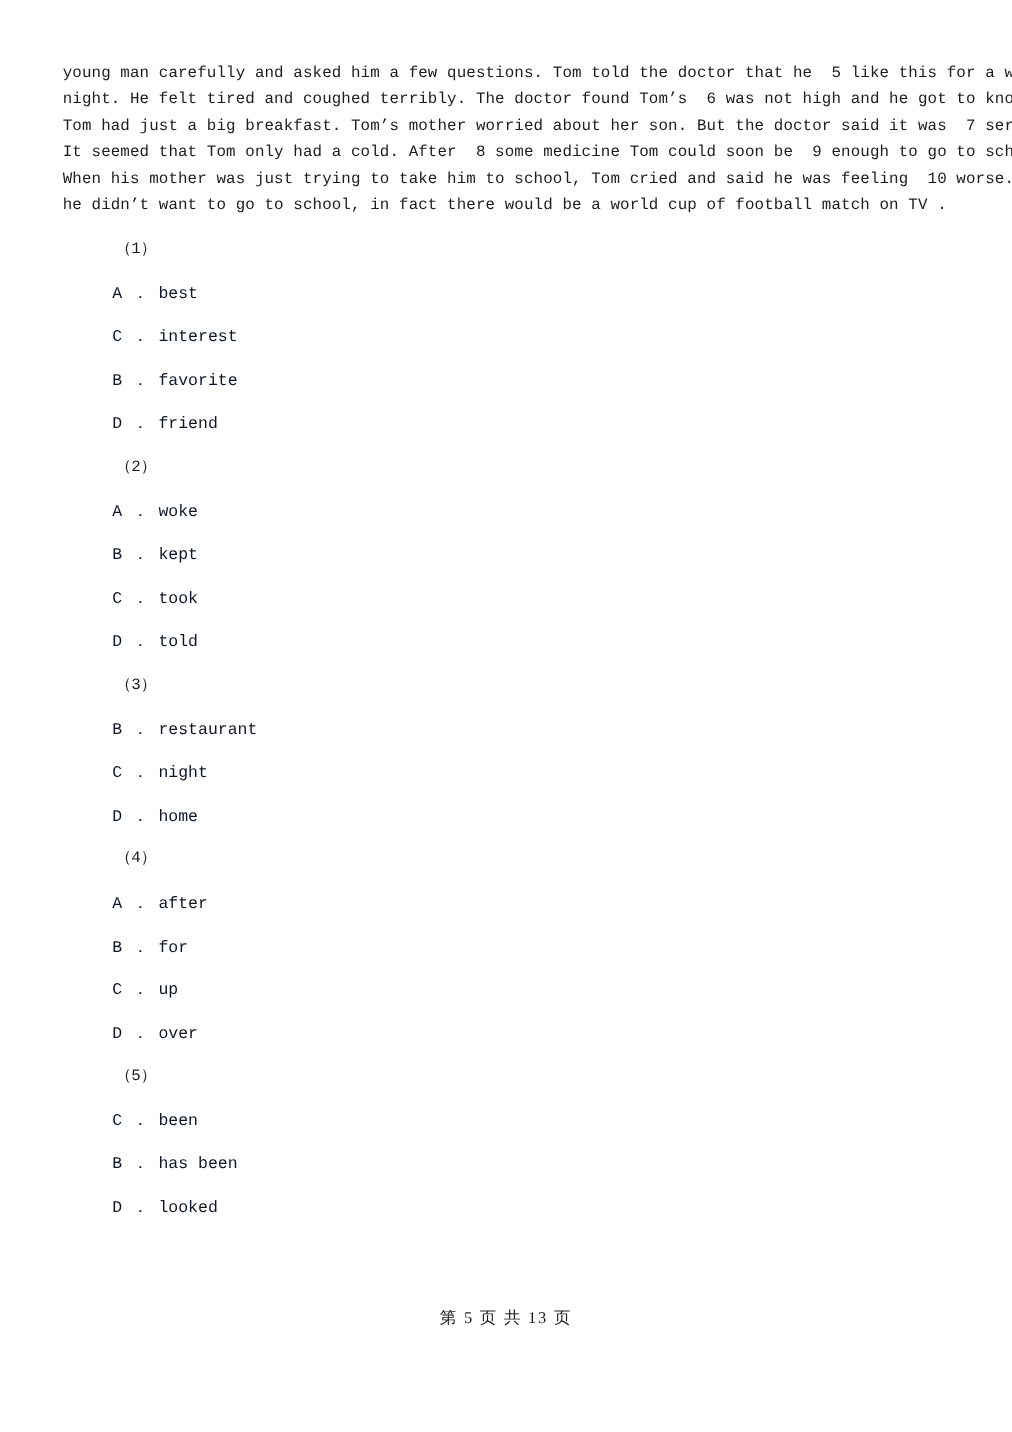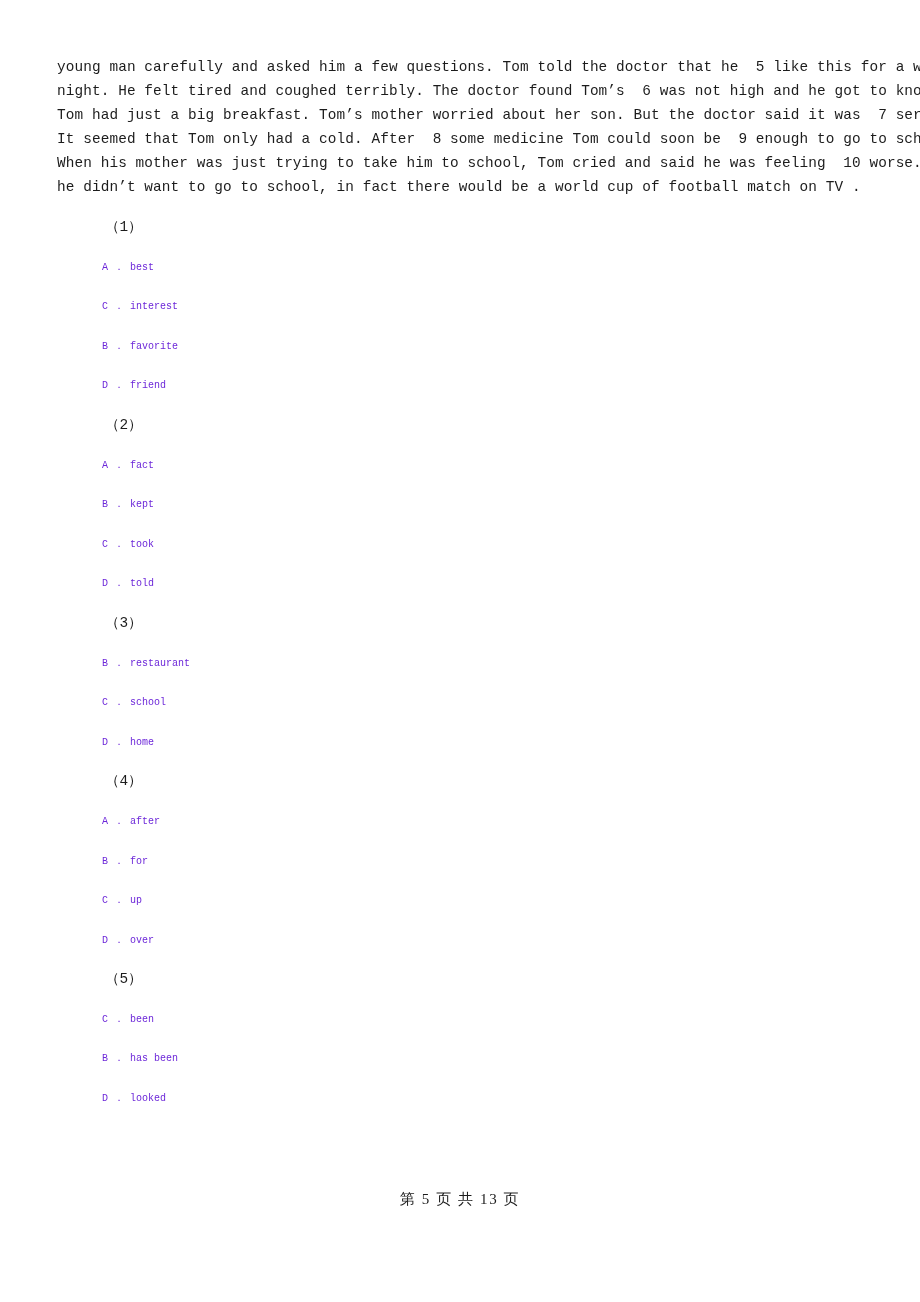--- a/index.html
+++ b/index.html
@@ -64,25 +64,25 @@
     font-size: 14.4px;
     line-height: 39.6px;
     height: 39.6px;
     padding-left: 48px;
     color: #1c1c1c;
     white-space: pre;
   }
 
   .q-option {
     font-family: "Liberation Mono", "DejaVu Sans Mono", monospace;
-    font-size: 10px;
+    font-size: 15px;
     line-height: 39.6px;
     height: 39.6px;
     padding-left: 45px;
-    color: #6d28d9;
+    color: #0f172a;
     white-space: pre;
   }
 
   
   .footer {
     position: absolute;
     left: 0;
     top: 1188px;
     width: 920px;
     text-align: center;
@@ -117,30 +117,30 @@
     <div class="question-group">
       <div class="q-number">（1）</div>
       <div class="q-option">A ． best</div>
       <div class="q-option">C ． interest</div>
       <div class="q-option">B ． favorite</div>
       <div class="q-option">D ． friend</div>
     </div>
 
     <div class="question-group">
       <div class="q-number">（2）</div>
-      <div class="q-option">A ． fact</div>
+      <div class="q-option">A ． woke</div>
       <div class="q-option">B ． kept</div>
       <div class="q-option">C ． took</div>
       <div class="q-option">D ． told</div>
     </div>
 
     <div class="question-group">
       <div class="q-number">（3）</div>
       <div class="q-option">B ． restaurant</div>
-      <div class="q-option">C ． school</div>
+      <div class="q-option">C ． night</div>
       <div class="q-option">D ． home</div>
     </div>
 
     <div class="question-group">
       <div class="q-number">（4）</div>
       <div class="q-option">A ． after</div>
       <div class="q-option">B ． for</div>
       <div class="q-option">C ． up</div>
       <div class="q-option">D ． over</div>
     </div>

